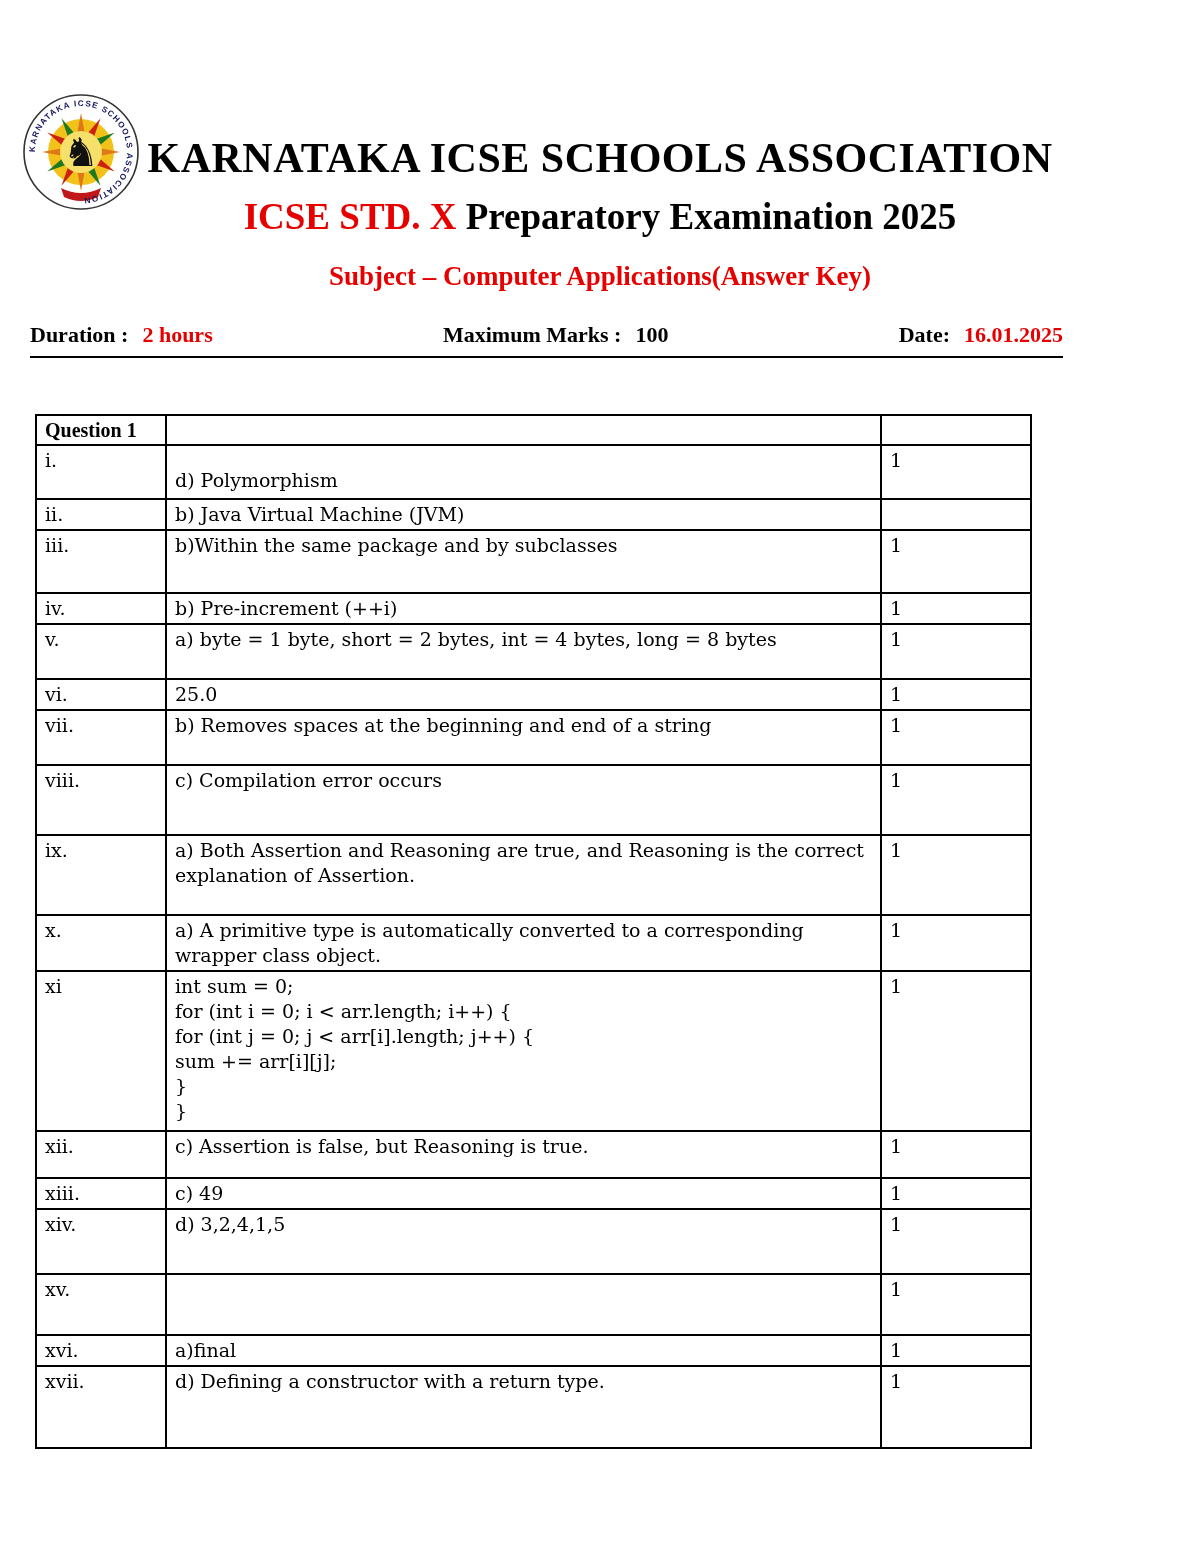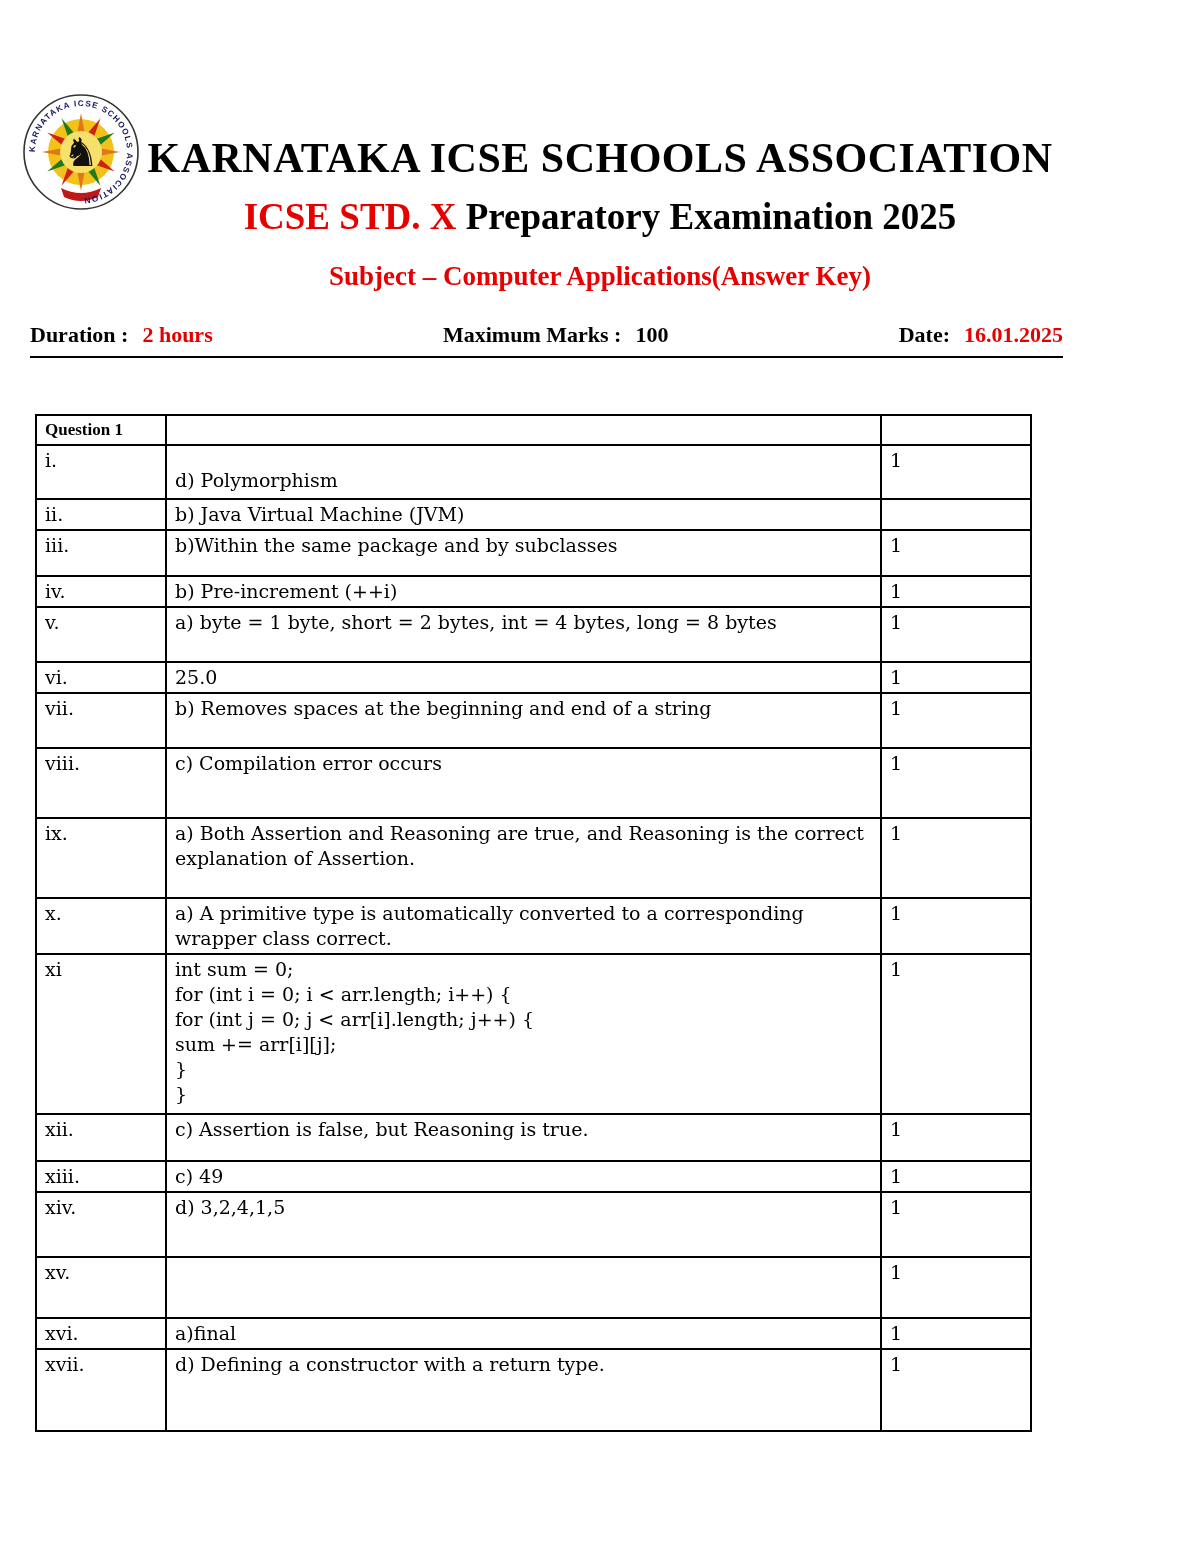--- a/index.html
+++ b/index.html
@@ -20,30 +20,30 @@
   .meta{width:1033px;margin:30px 0 0 30px;display:flex;justify-content:space-between;
         font-size:22px;font-weight:bold;align-items:baseline;}
   .meta .val{margin-left:14px;}
   .rule{width:1033px;margin:8px 0 0 30px;border-bottom:2px solid #000;height:0;}
 
   
   .qtable{border-collapse:collapse;table-layout:fixed;width:995px;margin:56px 0 0 35px;
           font-family:"DejaVu Serif",serif;font-size:19px;}
   .qtable td{border:2px solid #000;vertical-align:top;padding:2px 8px;line-height:25px;
              overflow:hidden;word-wrap:break-word;}
-  .q1row td{font-family:"Liberation Serif",serif;font-weight:bold;font-size:17px;line-height:24px;}
+  .q1row td{font-family:"Liberation Serif",serif;font-weight:bold;font-size:20px;line-height:24px;}
   .c-num{padding-left:9px;}
   .c-ans{white-space:pre-line;}
   .c-marks{padding-left:11px;}
 
   
   .qtable tbody tr:nth-child(1){height:28px;}
   .qtable tbody tr:nth-child(2){height:54px;}
   .qtable tbody tr:nth-child(3){height:26px;}
-  .qtable tbody tr:nth-child(4){height:46px;}
+  .qtable tbody tr:nth-child(4){height:63px;}
   .qtable tbody tr:nth-child(5){height:27px;}
   .qtable tbody tr:nth-child(6){height:55px;}
   .qtable tbody tr:nth-child(7){height:28px;}
   .qtable tbody tr:nth-child(8){height:55px;}
   .qtable tbody tr:nth-child(9){height:70px;}
   .qtable tbody tr:nth-child(10){height:80px;}
   .qtable tbody tr:nth-child(11){height:55px;}
   .qtable tbody tr:nth-child(12){height:160px;}
   .qtable tbody tr:nth-child(13){height:47px;}
   .qtable tbody tr:nth-child(14){height:28px;}
@@ -169,21 +169,21 @@
           <td class="c-ans">c) Compilation error occurs</td>
           <td class="c-marks">1</td>
         </tr>
         <tr>
           <td class="c-num">ix.</td>
           <td class="c-ans">a) Both Assertion and Reasoning are true, and Reasoning is the correct explanation of Assertion.</td>
           <td class="c-marks">1</td>
         </tr>
         <tr>
           <td class="c-num">x.</td>
-          <td class="c-ans">a) A primitive type is automatically converted to a corresponding wrapper class correct.</td>
+          <td class="c-ans">a) A primitive type is automatically converted to a corresponding wrapper class object.</td>
           <td class="c-marks">1</td>
         </tr>
         <tr>
           <td class="c-num">xi</td>
           <td class="c-ans">int sum = 0;
 for (int i = 0; i &lt; arr.length; i++) {
 for (int j = 0; j &lt; arr[i].length; j++) {
 sum += arr[i][j];
 }
 }</td>

